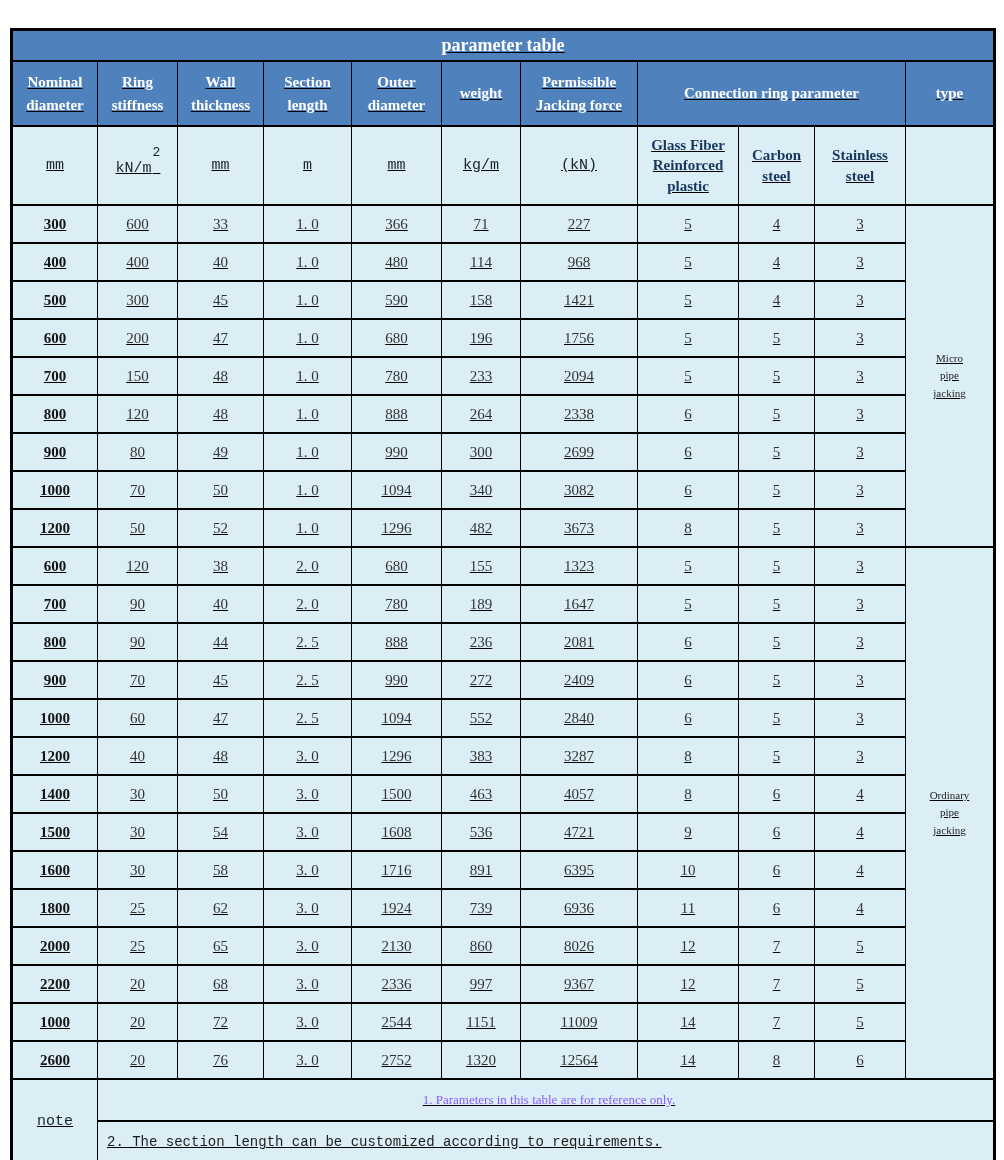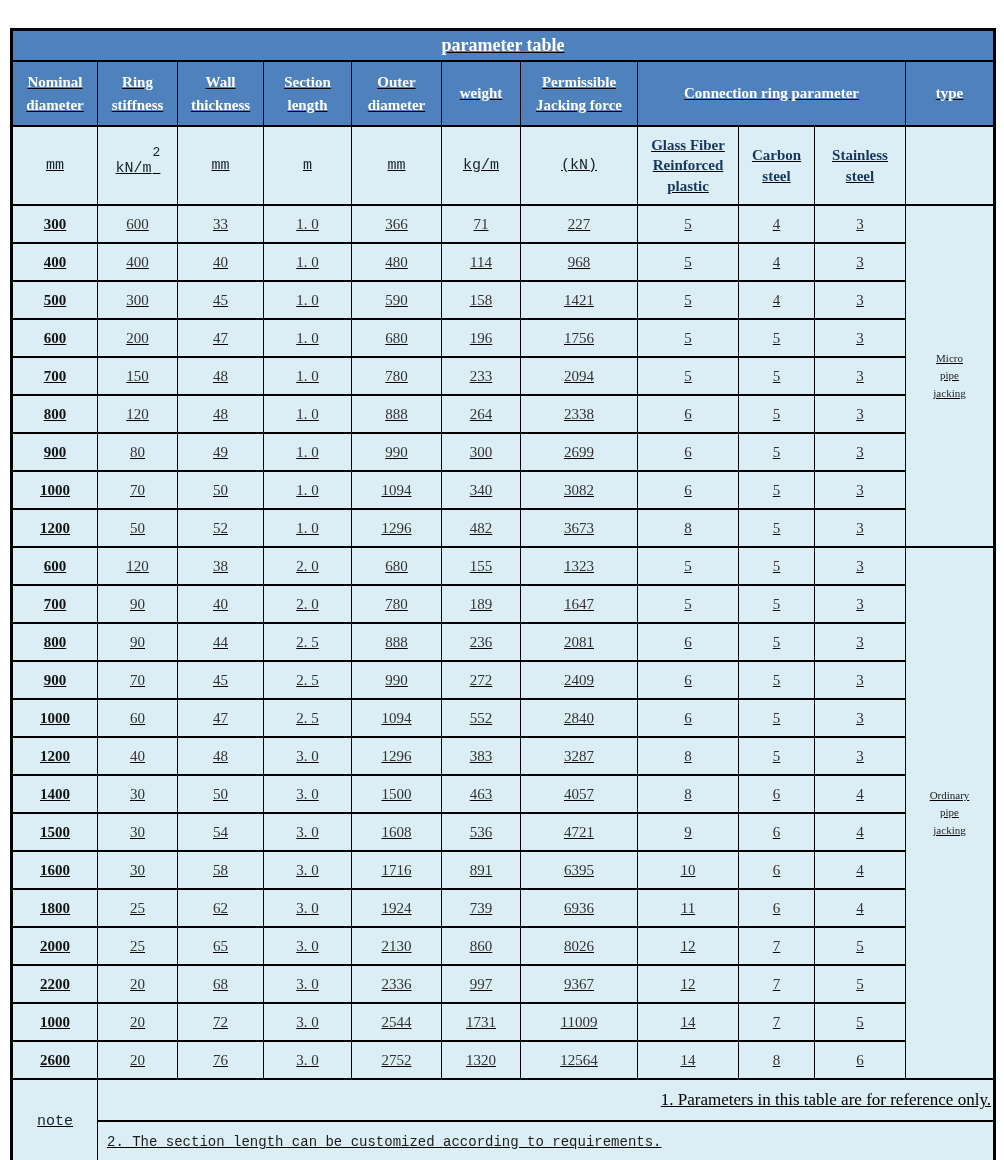--- a/index.html
+++ b/index.html
@@ -94,24 +94,24 @@
     background:var(--cell-bg);
   }
   tfoot td.note-label{
     height:80px;
     font-family:"Liberation Mono","DejaVu Sans Mono",monospace;
     font-size:15px;
     color:var(--unit-text);
   }
   tfoot td.note1{
     height:38px;
-    text-align:right;
+    text-align:center;
     padding-left:9px;
-    font-size:17px;
-    color:#000000;
+    font-size:13px;
+    color:#8b5cf6;
   }
   tfoot td.note2{
     height:38px;
     text-align:left;
     padding-left:9px;
     font-family:"Liberation Mono","DejaVu Sans Mono",monospace;
     font-size:14px;
     color:#1c1c1c;
   }
 </style>
@@ -416,21 +416,21 @@
           <td class="num">12</td>
           <td class="num">7</td>
           <td class="num">5</td>
         </tr>
         <tr>
           <td class="first-col">1000</td>
           <td class="num">20</td>
           <td class="num">72</td>
           <td class="num">3. 0</td>
           <td class="num">2544</td>
-          <td class="num">1731</td>
+          <td class="num">1151</td>
           <td class="num">11009</td>
           <td class="num">14</td>
           <td class="num">7</td>
           <td class="num">5</td>
         </tr>
         <tr>
           <td class="first-col">2600</td>
           <td class="num">20</td>
           <td class="num">76</td>
           <td class="num">3. 0</td>

